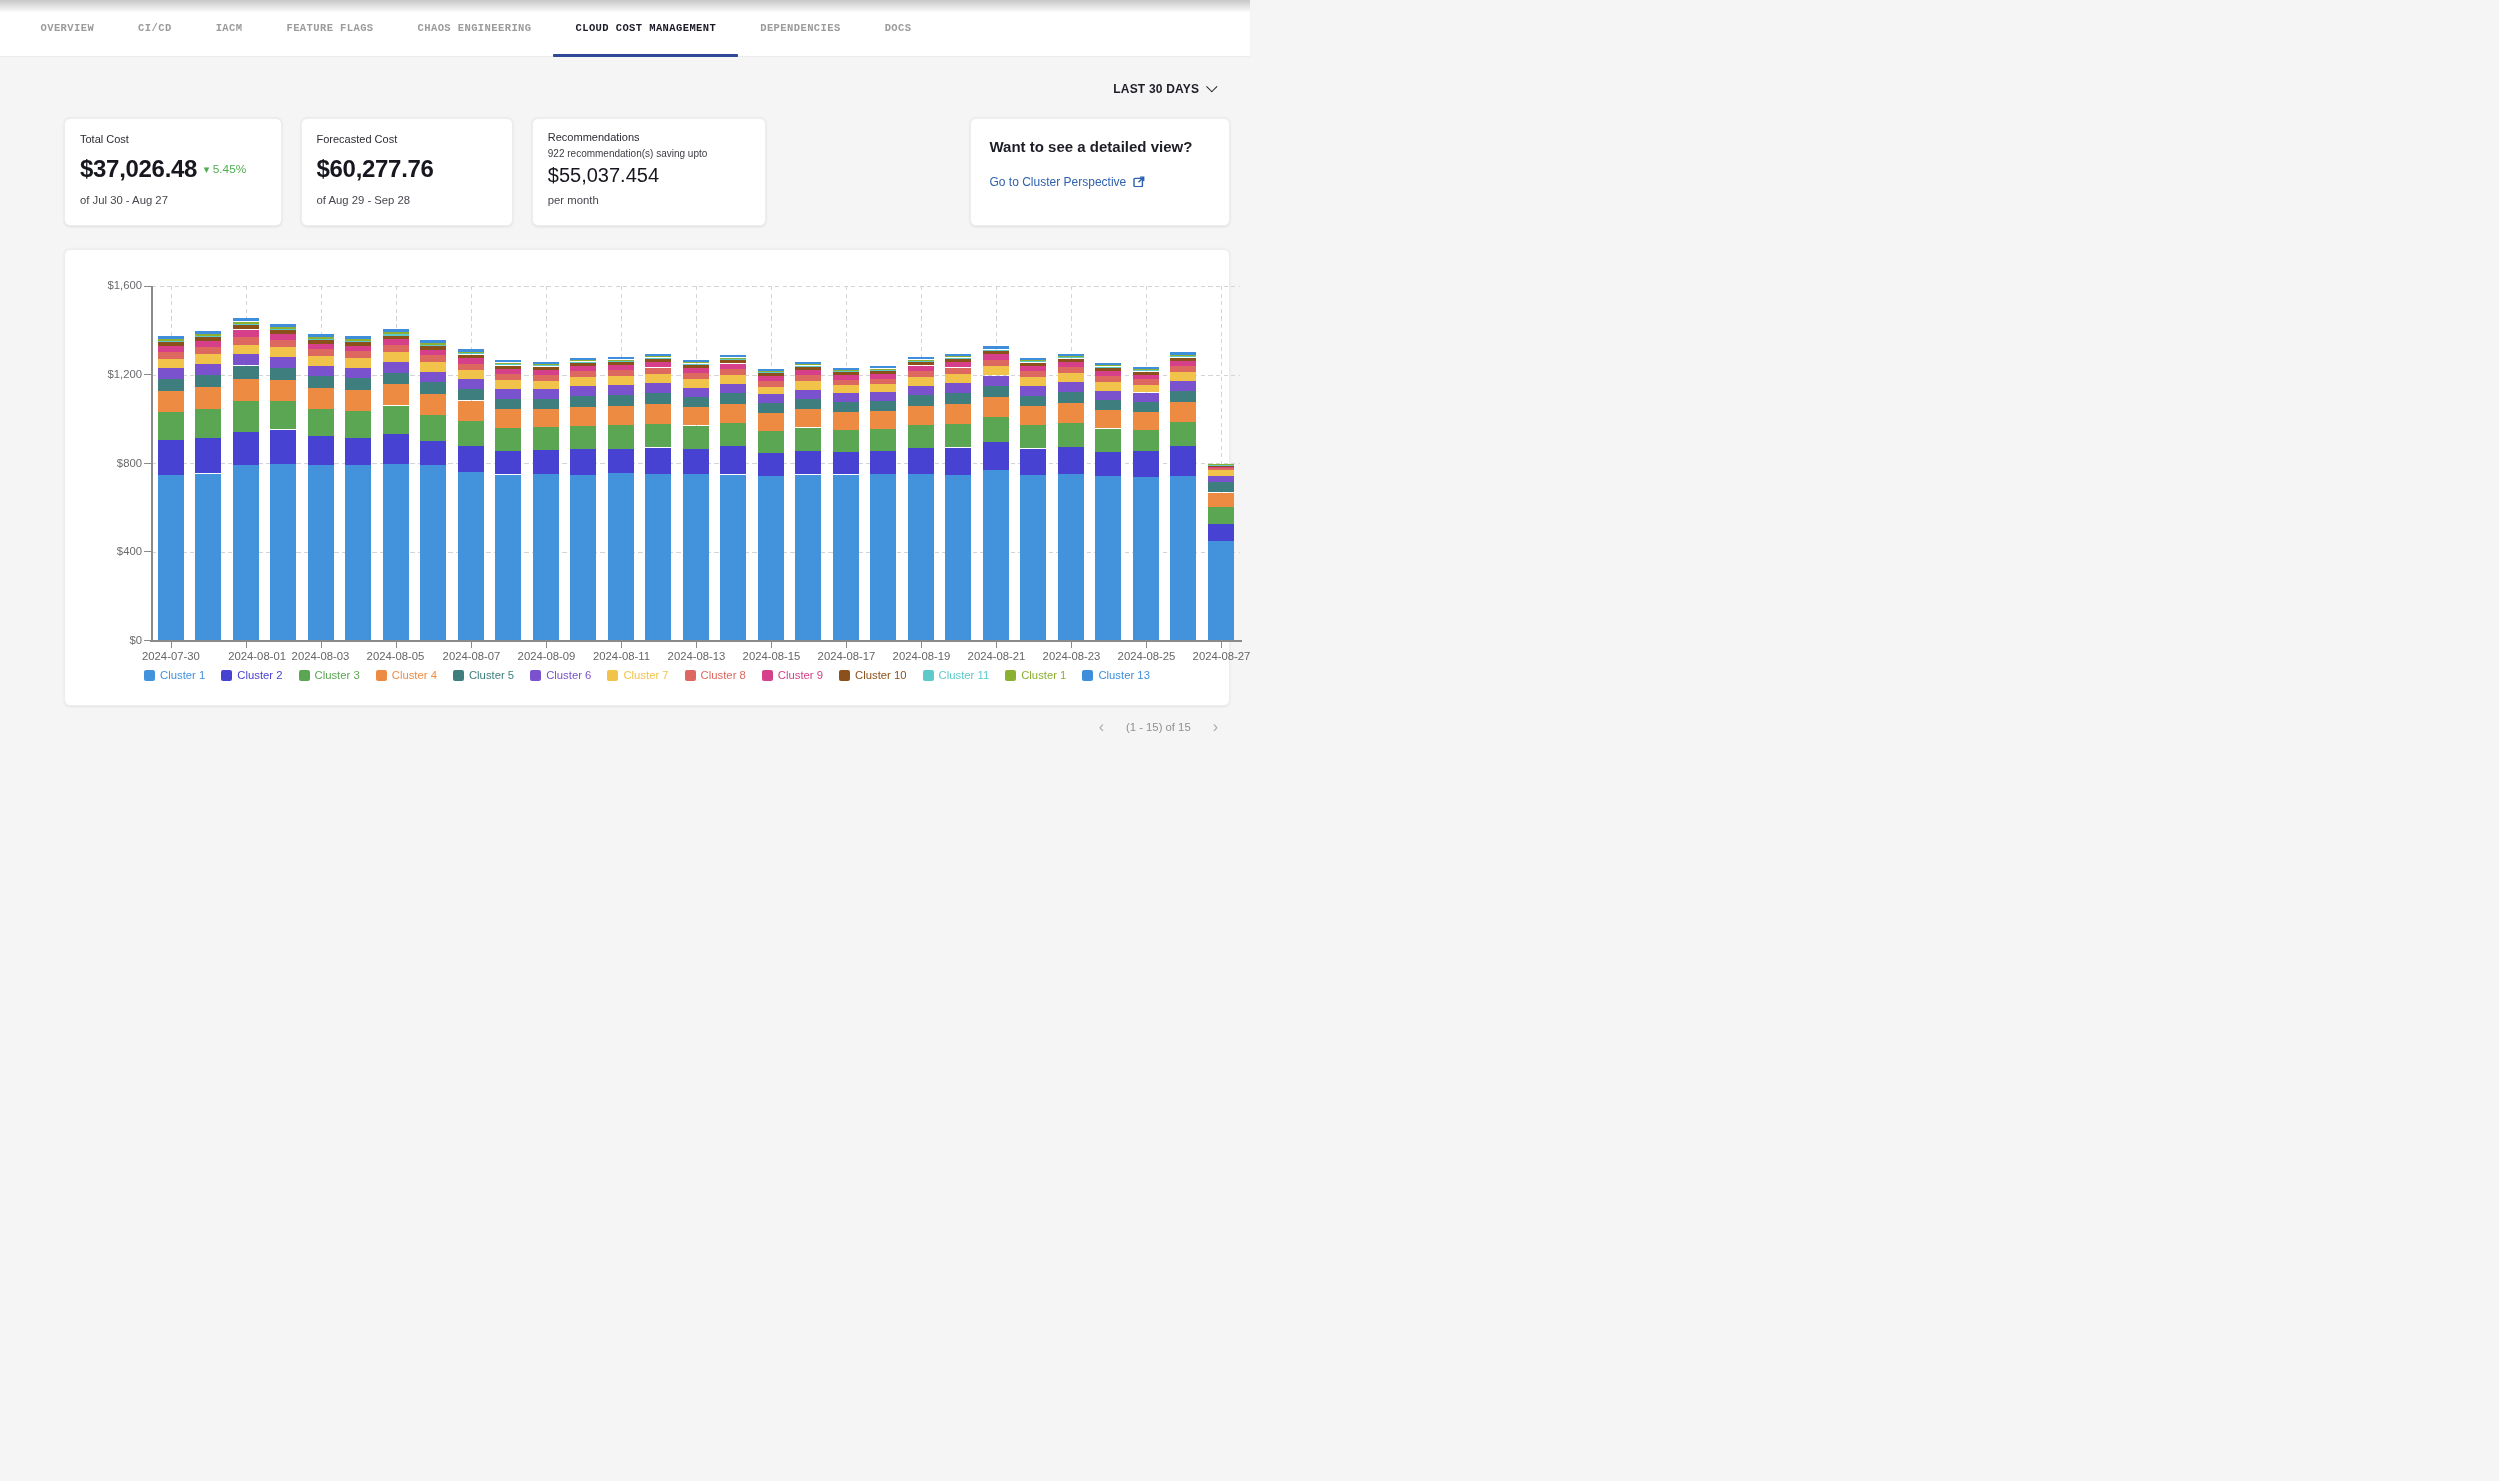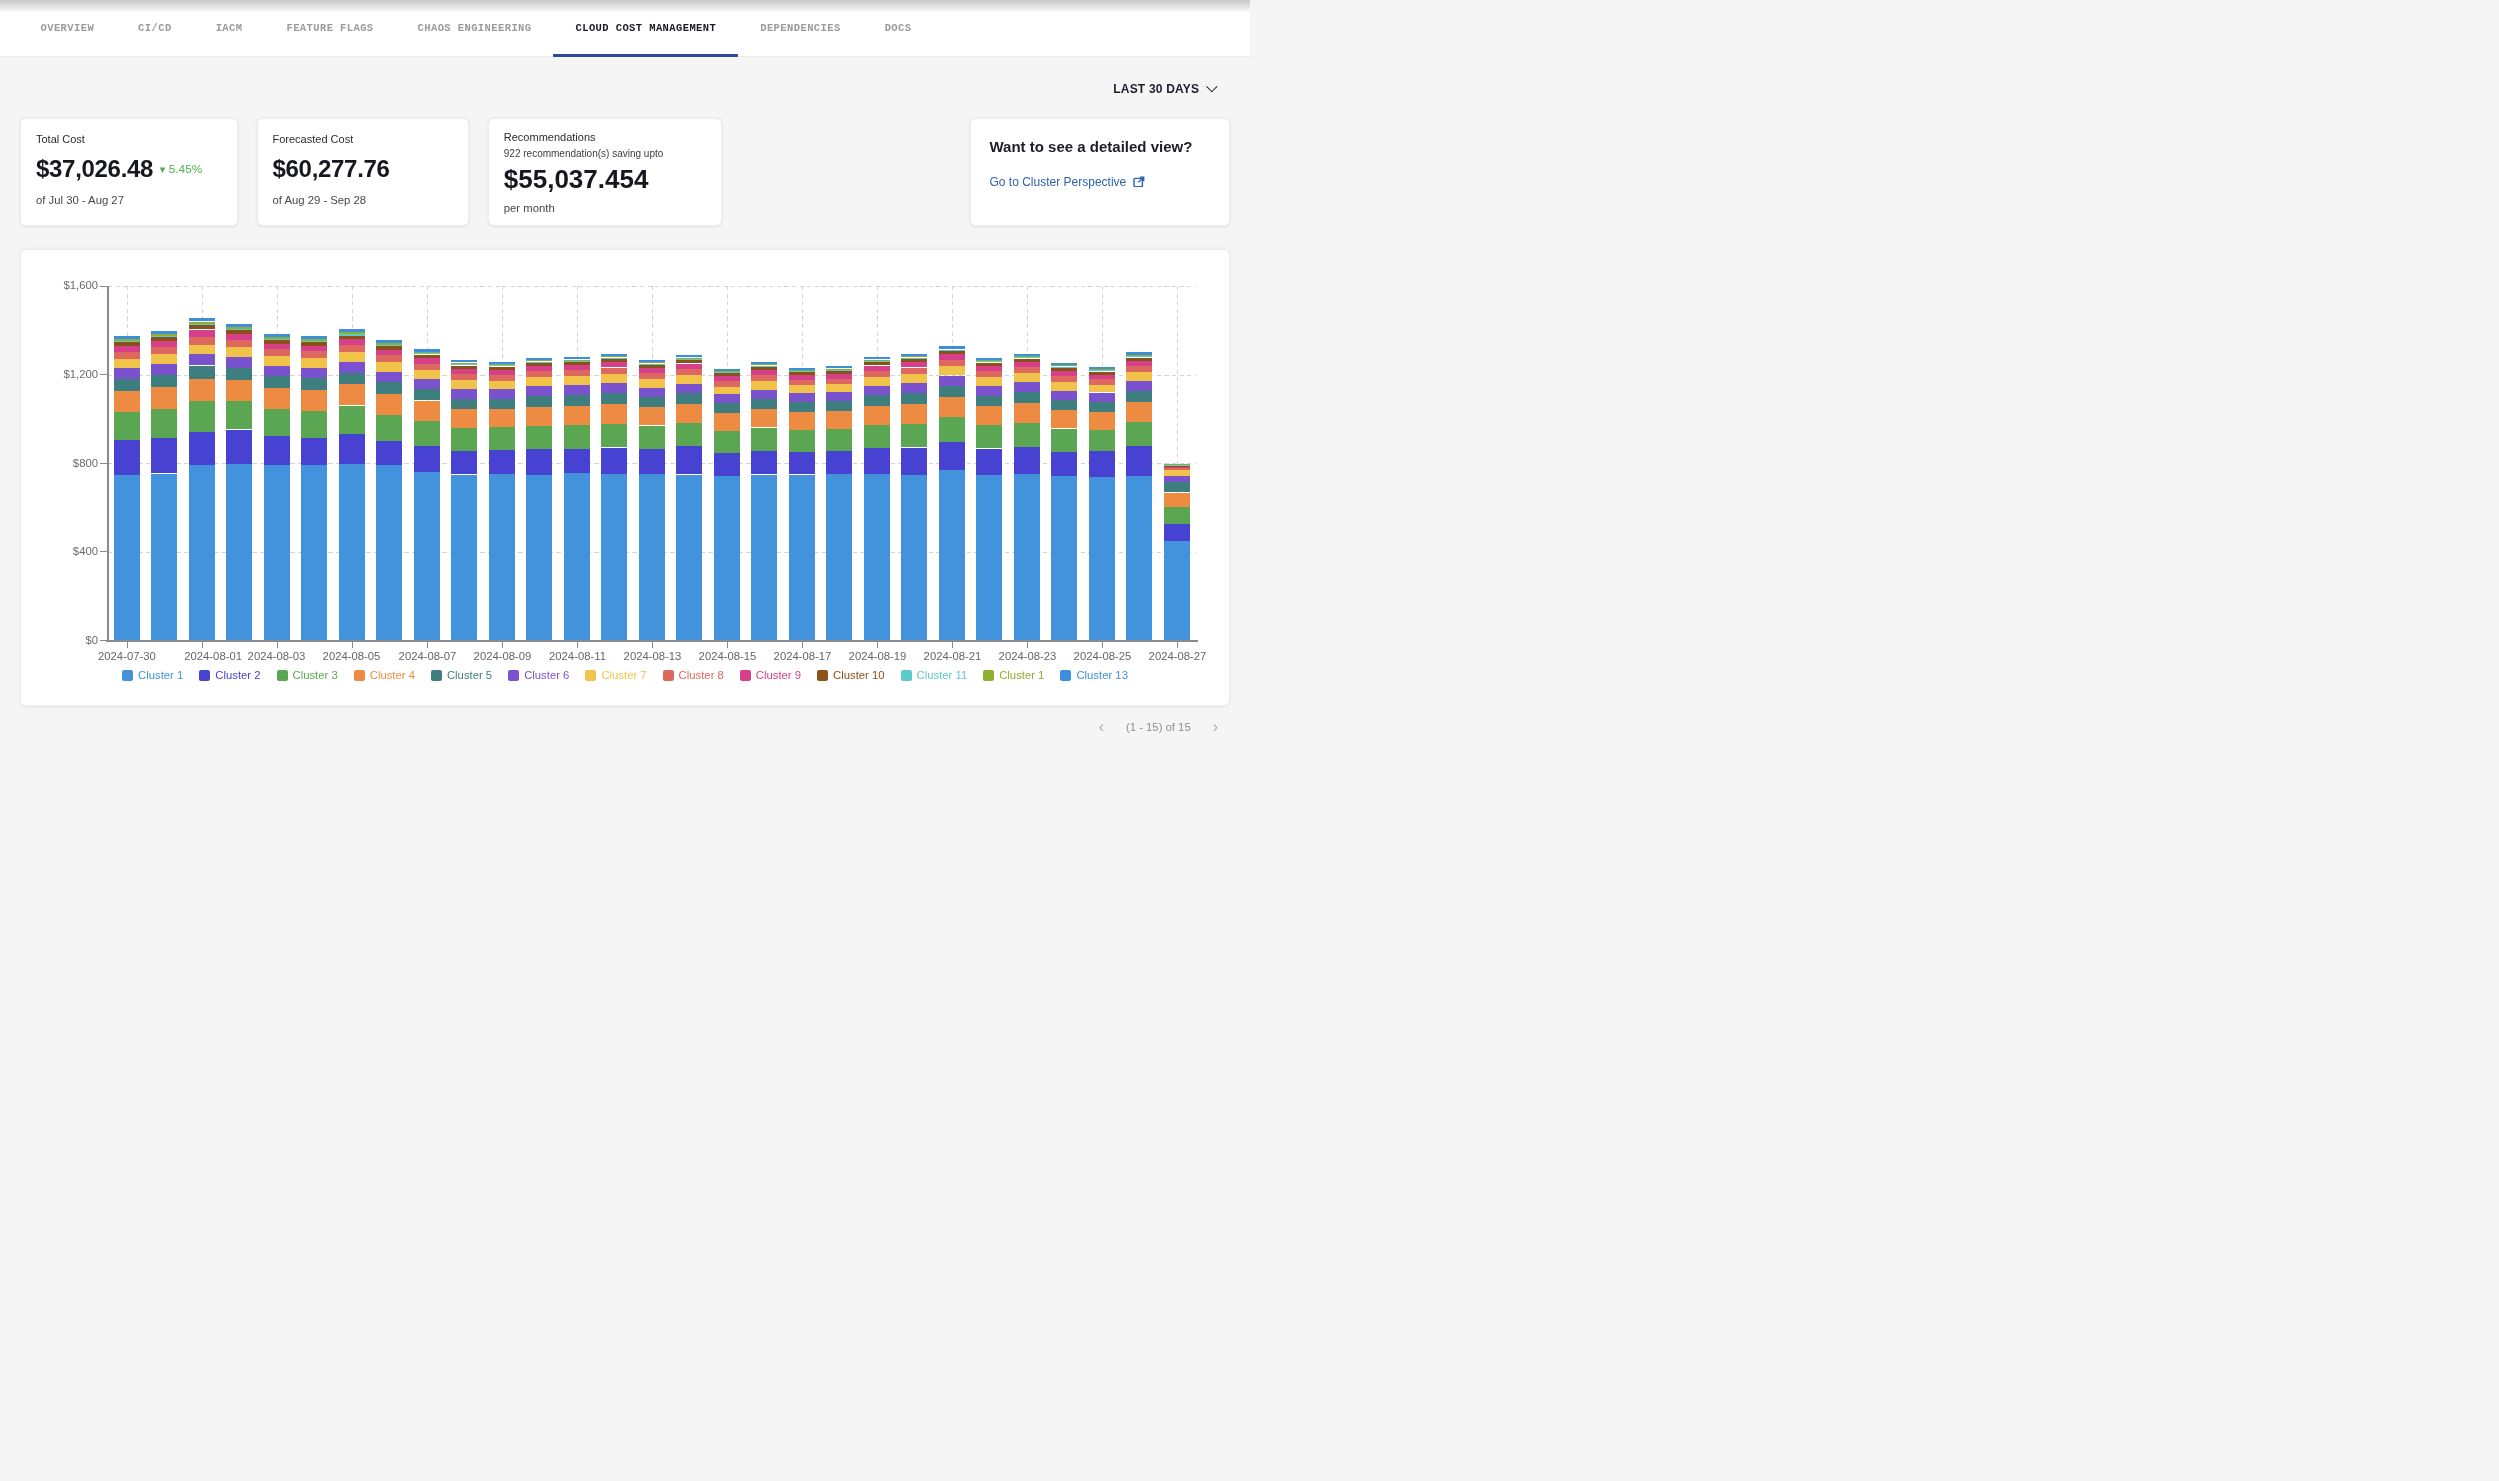--- a/index.html
+++ b/index.html
@@ -24,21 +24,21 @@
     font-size:10.5px; font-weight:600; letter-spacing:0.4px; color:#9b9b9b;
     cursor:pointer; white-space:nowrap;
   }
   .tab.active { color:#1c1c28; font-weight:700; }
   .tab .underline {
     display:none; position:absolute; left:0; right:0; bottom:-0.8px; height:2.5px;
     border-radius:0.8px;
   }
   .tab.active .underline { display:block; }
   
-  .content { position:relative; height:684px; }
+  .content { position:relative; height:684px;padding-left:44px; }
   .dr-row { display:flex; justify-content:flex-end; padding:25px 34px 0 0; }
   .daterange {
     display:flex; align-items:center; gap:9.2px; background:none; border:none;
     font-family:inherit; font-size:12px; font-weight:600; color:#1d1d28;
     letter-spacing:0.2px; cursor:pointer;
   }
   .chev {
     width:7.6px; height:7.6px; border-right:1.7px solid #1d1d28; border-bottom:1.7px solid #1d1d28;
     transform:rotate(45deg) translate(-1.7px,-1.7px);
   }
@@ -51,21 +51,21 @@
   .card-forecast { width:212px; margin-left:18.5px; }
   .card-reco { width:234px; margin-left:19.3px; padding-top:11.8px; }
   .card-detail { width:260px; margin-left:auto; padding:18.5px 18.5px; }
   .card-title { font-size:11px; color:#2b2b33; }
   .value-row { display:flex; align-items:center; margin-top:10px; }
   .card-value { font-size:24px; font-weight:700; color:#17171f; letter-spacing:-0.3px; }
   .trend-arrow { font-size:11px; margin-left:6.7px; line-height:1; }
   .trend-pct { font-size:11.8px; margin-left:3.4px; }
   .card-sub { font-size:11.3px; color:#46464e; margin-top:11px; }
   .reco-sub { font-size:10px; color:#3c3c44; margin-top:5px; }
-  .reco-value { font-size:26px; font-weight:700; color:#17171f; margin-top:5px; }
+  .reco-value { font-size:20px; font-weight:400; color:#17171f; margin-top:5px; }
   .reco-suffix { font-size:11.3px; color:#46464e; margin-top:7.6px; }
   .detail-title { font-size:15px; font-weight:700; color:#1d1d26; }
   .detail-link {
     display:inline-flex; align-items:center; gap:6.7px; margin-top:20px;
     font-size:12px; text-decoration:none; cursor:pointer;
   }
   .ext-icon { display:inline-block; }
   
   .chart-card {
     position:relative; margin:23px 20px 0 20px; height:457px;

